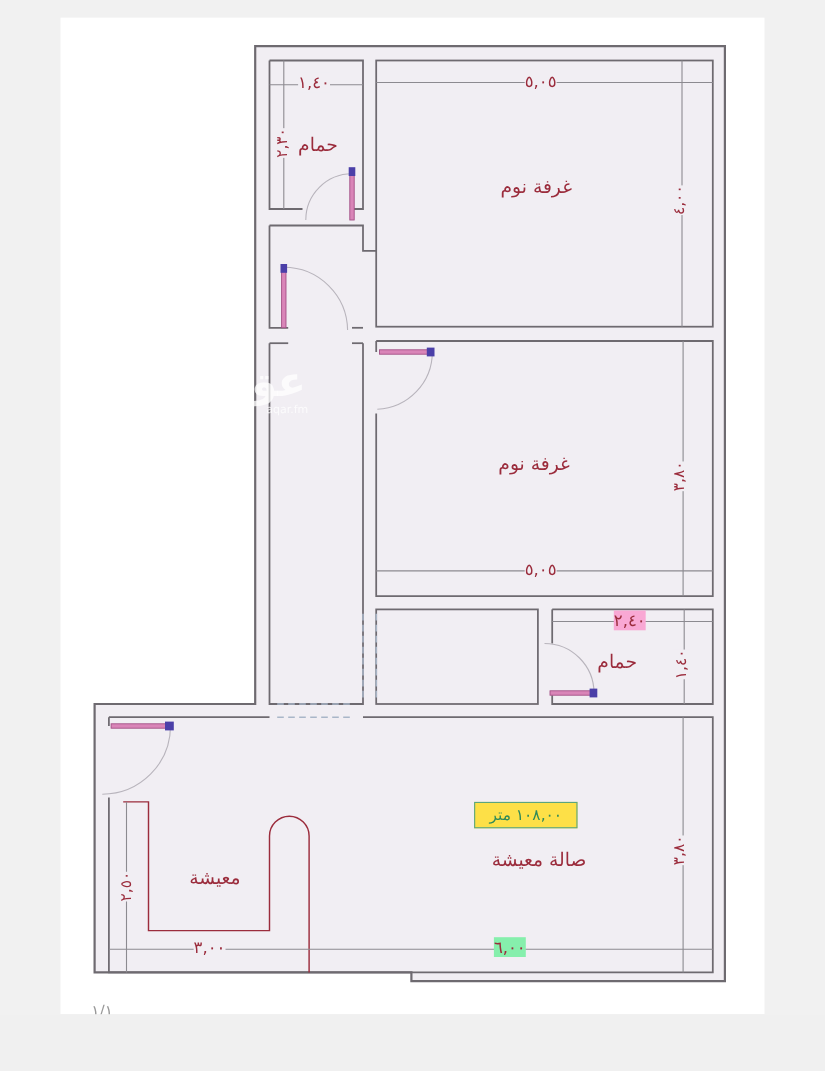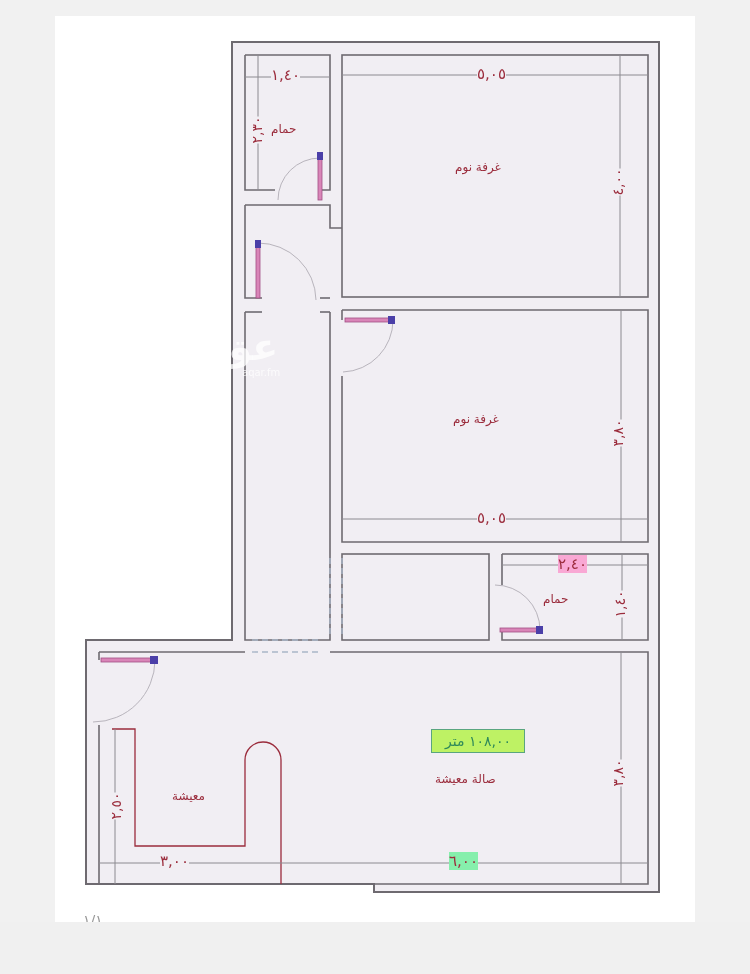--- a/index.html
+++ b/index.html
@@ -1,23 +1,23 @@
 <!DOCTYPE html>
 <html><head>
 <meta charset="utf-8">
 <style>
   html,body{margin:0;padding:0;}
   body{width:750px;height:974px;background:#f1f1f1;position:relative;overflow:hidden;font-family:"DejaVu Sans",sans-serif;}
   .sheet{position:absolute;left:55px;top:16px;width:640px;height:906px;background:#ffffff;}
   .plan{position:absolute;left:0;top:0;}
   .lbl{position:absolute;color:#9b2c3c;font-family:"DejaVu Sans",sans-serif;white-space:nowrap;direction:rtl;}
-  .room{font-size:12px;}
+  .room{font-size:17px;}
   .dim{font-size:15px;}
   .dimv{font-size:14px;transform:rotate(-90deg);transform-origin:center;}
-  .area{position:absolute;left:431px;top:729px;width:94px;height:24px;border:1.5px solid #5aa57f;color:#2f8a5a;font-size:14px;display:flex;align-items:center;justify-content:center;direction:rtl;box-sizing:border-box;background:#bef264;}
+  .area{position:absolute;left:431px;top:729px;width:94px;height:24px;border:1.5px solid #5aa57f;color:#2f8a5a;font-size:14px;display:flex;align-items:center;justify-content:center;direction:rtl;box-sizing:border-box;background:#fde047;}
   .pager{position:absolute;left:83px;top:912px;color:#999;font-size:14px;}
   .bottom-bar{position:absolute;left:0;top:922px;width:750px;height:52px;background:#f0f0f0;}
   .wm{position:absolute;left:218px;top:325px;color:rgba(255,255,255,0.75);font-size:38px;font-weight:bold;}
   .wm2{position:absolute;left:222px;top:367px;color:rgba(255,255,255,0.75);font-size:10px;margin-left:20px;}
 </style>
 </head>
 <body>
 
 <div class="sheet"></div>
 
@@ -117,23 +117,23 @@
 
 <span class="lbl room" style="left:453px;top:412px;">غرفة نوم</span>
 <span class="lbl dim" style="left:477px;top:509px;background:#f1eef3;">٥,٠٥</span>
 <span class="lbl dimv" style="left:604px;top:425px;background:#f1eef3;">٣,٨٠</span>
 
 <span class="lbl room" style="left:543px;top:592px;">حمام</span>
 <span class="lbl dim" style="left:558px;top:555px;background:#f9a8d4;">٢,٤٠</span>
 <span class="lbl dimv" style="left:606px;top:596px;background:#f1eef3;">١,٤٠</span>
 
 <span class="lbl room" style="left:172px;top:789px;">معيشة</span>
-<span class="lbl dim" style="left:160px;top:852px;background:#f1eef3;">٣,٠٠</span>
+<span class="lbl dim" style="left:176px;top:852px;background:#f1eef3;">٣,٠٠</span>
 <span class="lbl dimv" style="left:102px;top:798px;background:#f1eef3;">٢,٥٠</span>
 
-<span class="lbl room" style="left:435px;top:772px;">صالة معيشة</span>
+<span class="lbl room" style="left:447px;top:772px;">صالة معيشة</span>
 <span class="lbl dim" style="left:449px;top:852px;background:#86efac;">٦,٠٠</span>
 <span class="lbl dimv" style="left:604px;top:765px;background:#f1eef3;">٣,٨٠</span>
 
 <div class="area">١٠٨,٠٠ متر</div>
 
 <div class="pager">١/١</div>
 <div class="bottom-bar"></div>
 
 </body></html>

